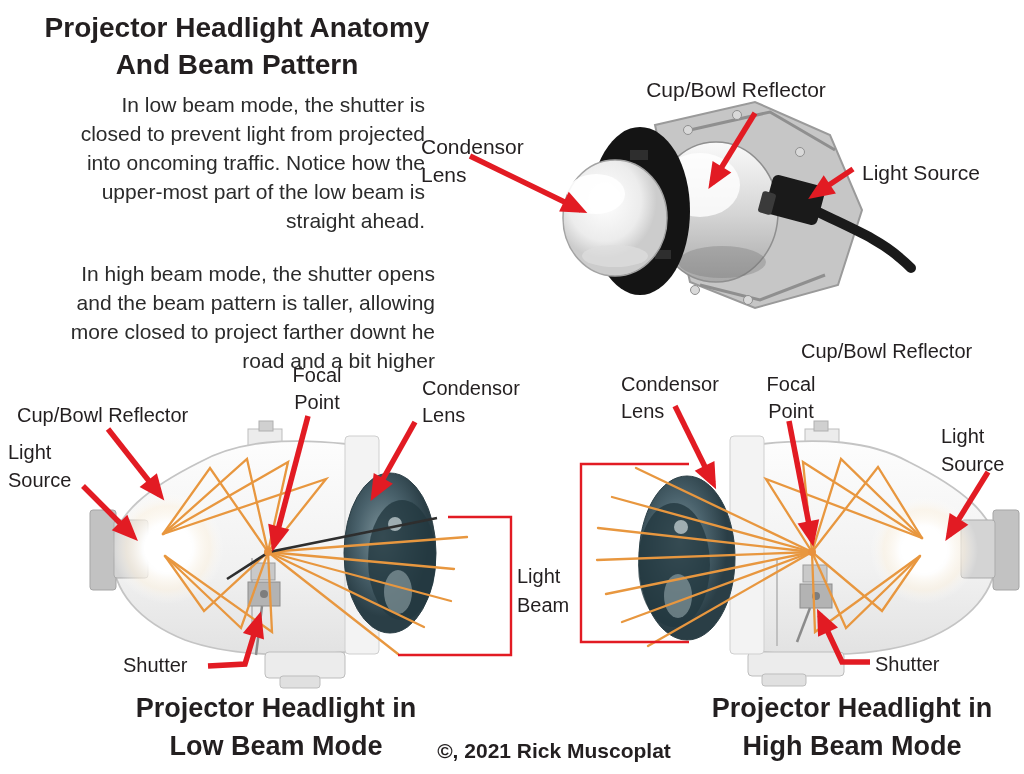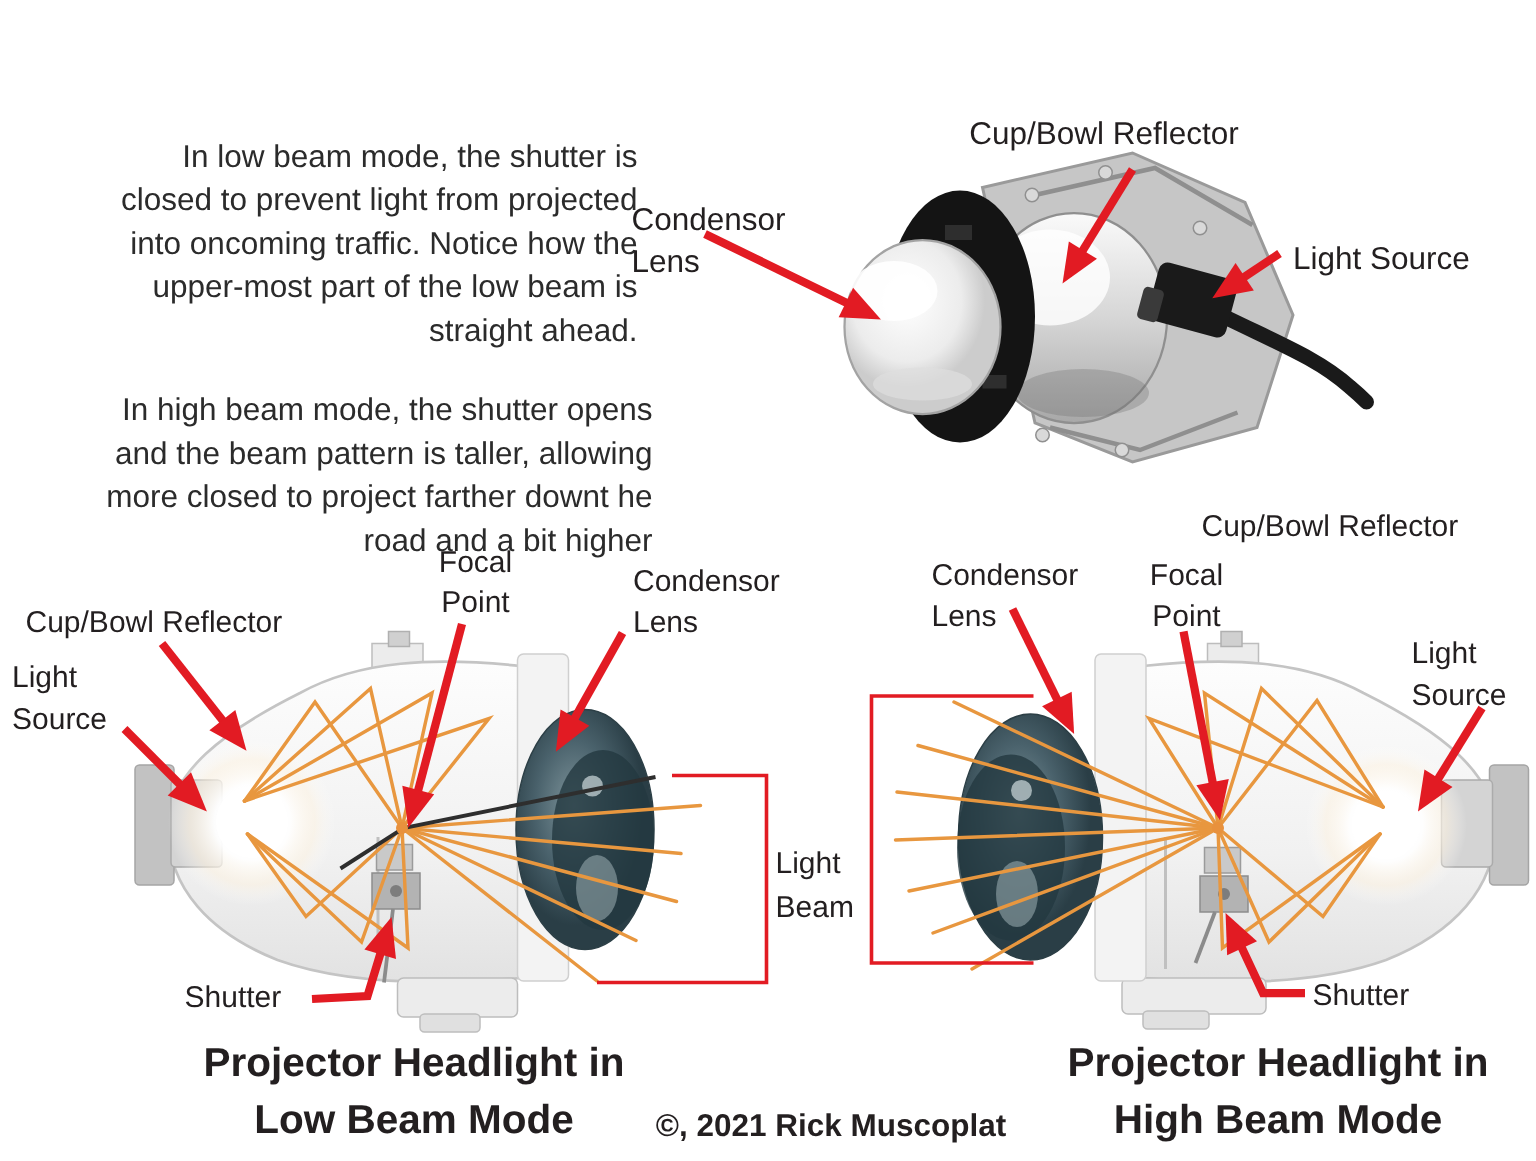--- a/index.html
+++ b/index.html
@@ -225,20 +225,24 @@
       <line x1="308" y1="416" x2="274" y2="545" marker-end="url(#arrowR)"></line>
       <line x1="415" y1="422" x2="374" y2="495" marker-end="url(#arrowR)"></line>
       <polyline points="208,666 245,664 259,618" marker-end="url(#arrowR)"></polyline>
       <line x1="675" y1="406" x2="713" y2="483" marker-end="url(#arrowR)"></line>
       <line x1="789" y1="421" x2="812" y2="540" marker-end="url(#arrowR)"></line>
       <line x1="988" y1="472" x2="949" y2="535" marker-end="url(#arrowR)"></line>
       <polyline points="870,662 842,662 820,615" marker-end="url(#arrowR)"></polyline>
     </g>
   </svg>
 
+  <div class="title">
+    <div>Projector Headlight Anatomy</div>
+    <div>And Beam Pattern</div>
+  </div>
 
   <div class="para" style="left:15px;top:90px;width:410px;">In low beam mode, the shutter is
 closed to prevent light from projected
 into oncoming traffic. Notice how the
 upper-most part of the low beam is
 straight ahead.</div>
   <div class="para" style="left:15px;top:259px;width:420px;">In high beam mode, the shutter opens
 and the beam pattern is taller, allowing
 more closed to project farther downt he
 road and a bit higher</div>

